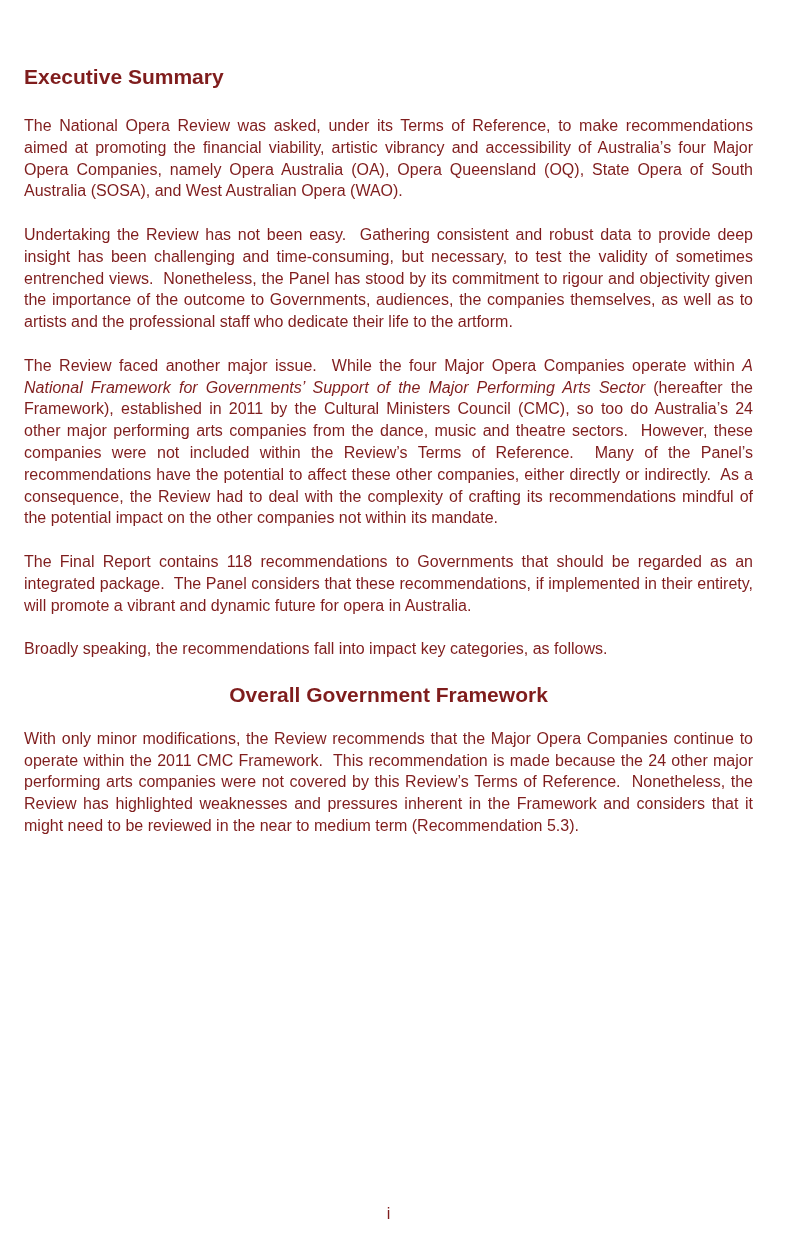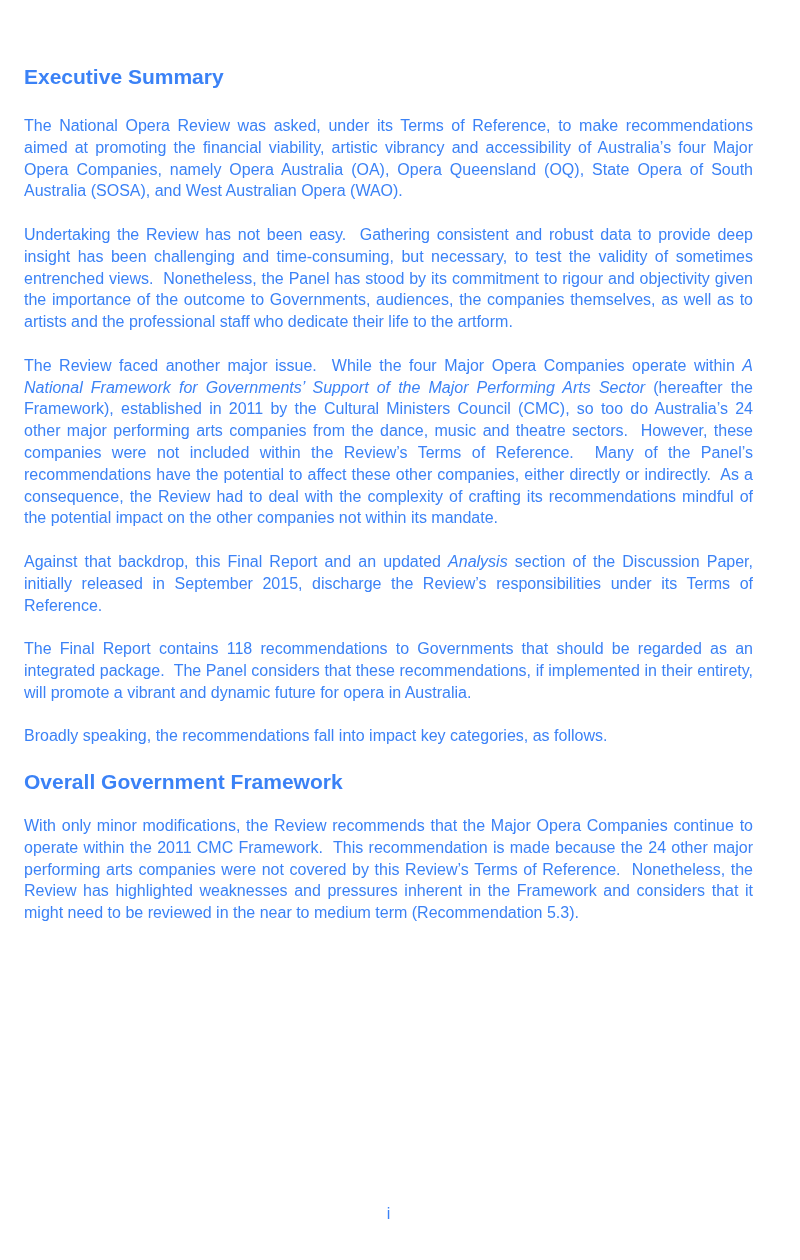--- a/index.html
+++ b/index.html
@@ -5,36 +5,37 @@
   html, body {
     margin: 0;
     padding: 0;
     background: #ffffff;
   }
   .page {
     position: relative;
     width: 800px;
     height: 1260px;
     background: #ffffff;
-    color: #3b82f6;
+    color: #7f1d1d;
     font-family: "Liberation Sans", "DejaVu Sans", sans-serif;
     box-sizing: border-box;
     padding: 64px 47px 0 24px;
     overflow: hidden;
   }
   .heading {
     font-size: 21px;
     line-height: 25px;
     font-weight: bold;
     margin: 0 0 26px 0;
     text-align: left;
   }
   .heading.second {
     margin-top: 2px;
     margin-bottom: 21px;
+    text-align: center;
   }
   .para {
     font-size: 16px;
     line-height: 21.8px;
     margin: 0 0 21.8px 0;
     text-align: justify;
     text-justify: inter-word;
     white-space: pre-wrap;
   }
   .run { font-style: normal; margin-top: 8px; }
@@ -56,21 +57,20 @@
 
   <h1 class="heading">Executive Summary</h1>
 
   <p class="para"><span class="run">The National Opera Review was asked, under its Terms of Reference, to make recommendations aimed at promoting the financial viability, artistic vibrancy and accessibility of Australia’s four Major Opera Companies, namely Opera Australia (OA), Opera Queensland (OQ), State Opera of South Australia (SOSA), and West Australian Opera (WAO).</span></p>
 
 
   <p class="para"><span class="run">Undertaking the Review has not been easy.  Gathering consistent and robust data to provide deep insight has been challenging and time-consuming, but necessary, to test the validity of sometimes entrenched views.  Nonetheless, the Panel has stood by its commitment to rigour and objectivity given the importance of the outcome to Governments, audiences, the companies themselves, as well as to artists and the professional staff who dedicate their life to the artform.</span></p>
 
   <p class="para"><span class="run">The Review faced another major issue.  While the four Major Opera Companies operate within </span><span class="run italic">A National Framework for Governments’ Support of the Major Performing Arts Sector</span><span class="run"> (hereafter the Framework), established in 2011 by the Cultural Ministers Council (CMC), so too do Australia’s 24 other major performing arts companies from the dance, music and theatre sectors.  However, these companies were not included within the Review’s Terms of Reference.  Many of the Panel’s recommendations have the potential to affect these other companies, either directly or indirectly.  As a consequence, the Review had to deal with the complexity of crafting its recommendations mindful of the potential impact on the other companies not within its mandate.</span></p>
 
-  <p class="para"><span class="run">Against that backdrop, this Final Report and an updated </span><span class="run italic">Analysis</span><span class="run"> section of the Discussion Paper, initially released in September 2015, discharge the Review’s responsibilities under its Terms of Reference.</span></p>
 
   <p class="para"><span class="run">The Final Report contains 118 recommendations to Governments that should be regarded as an integrated package.  The Panel considers that these recommendations, if implemented in their entirety, will promote a vibrant and dynamic future for opera in Australia.</span></p>
 
   <p class="para"><span class="run">Broadly speaking, the recommendations fall into impact key categories, as follows.</span></p>
 
   <h1 class="heading second">Overall Government Framework</h1>
 
   <p class="para"><span class="run">With only minor modifications, the Review recommends that the Major Opera Companies continue to operate within the 2011 CMC Framework.  This recommendation is made because the 24 other major performing arts companies were not covered by this Review’s Terms of Reference.  Nonetheless, the Review has highlighted weaknesses and pressures inherent in the Framework and considers that it might need to be reviewed in the near to medium term (Recommendation 5.3).</span></p>
 
   <div class="page-footer">i</div>

